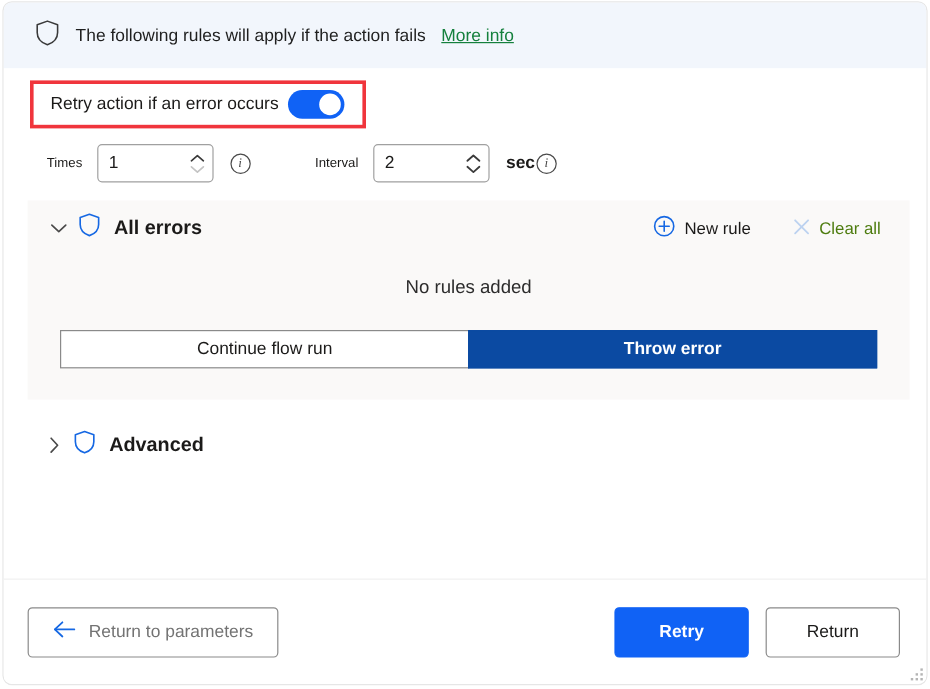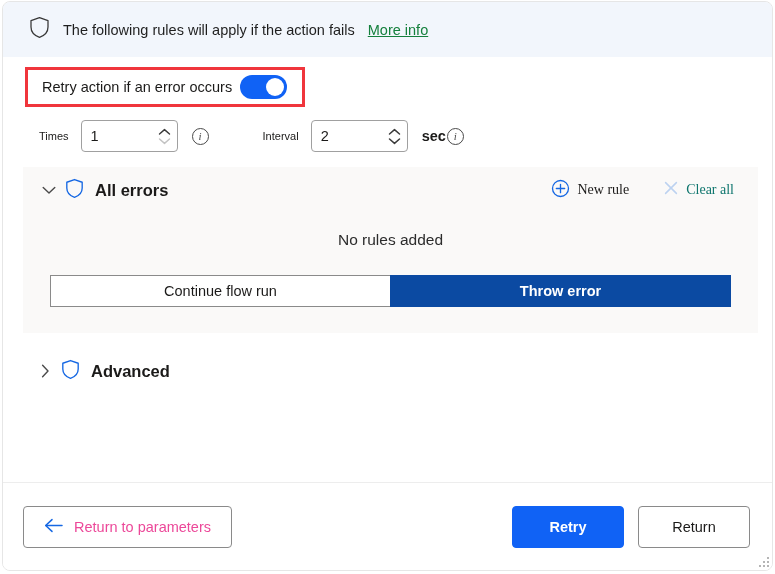--- a/index.html
+++ b/index.html
@@ -251,25 +251,25 @@
   }
   .cmd-btn {
     display: flex;
     align-items: center;
     gap: 7px;
     font-size: 14px;
     color: #1b1a19;
     background: transparent;
     border: none;
     cursor: pointer;
-    font-family: Liberation Serif, serif;
+    font-family: Liberation Sans, sans-serif;
     padding: 4px 6px;
   }
   .cmd-btn.disabled {
-    color: #0f766e;
+    color: #4d7c0f;
     cursor: default;
   }
   .cmd-btn .ic-plus { color: #1668e3; display: block; }
   .cmd-btn .ic-x { color: #bcd2f0; display: block; }
   .clear-gap { width: 22px; }
 
   .no-rules {
     text-align: center;
     font-size: 15.5px;
     color: #2c2c2c;
@@ -346,21 +346,21 @@
     box-sizing: border-box;
     display: inline-flex;
     align-items: center;
     justify-content: center;
   }
   .btn-return {
     height: 42px;
     padding: 0 20px;
     background: #ffffff;
     border: 1px solid #8a8a8a;
-    color: #ec4899;
+    color: #737373;
     gap: 11px;
   }
   .btn-return .arrow-l { color: #1668e3; display: block; }
   .footer-spacer { flex: 1 1 auto; }
   .btn-save {
     width: 112px;
     height: 42px;
     background: #1062f5;
     border: 1px solid #1062f5;
     color: #ffffff;

